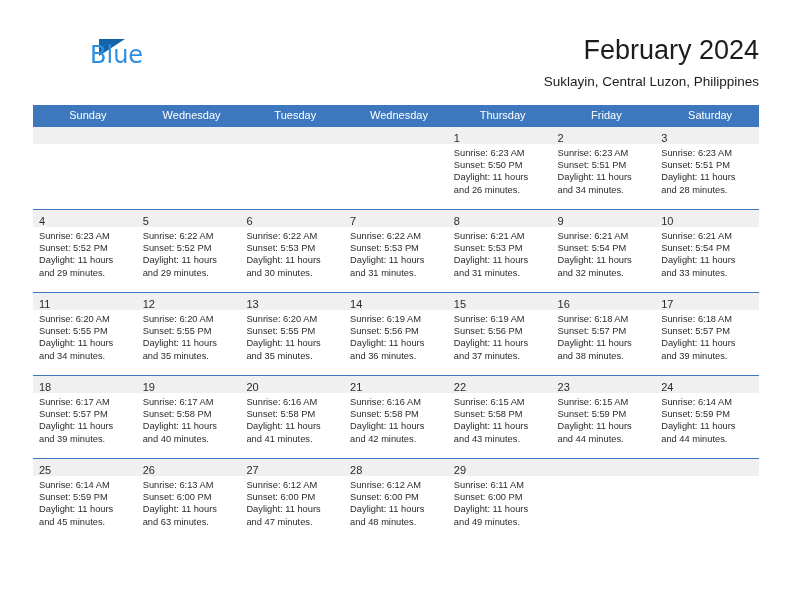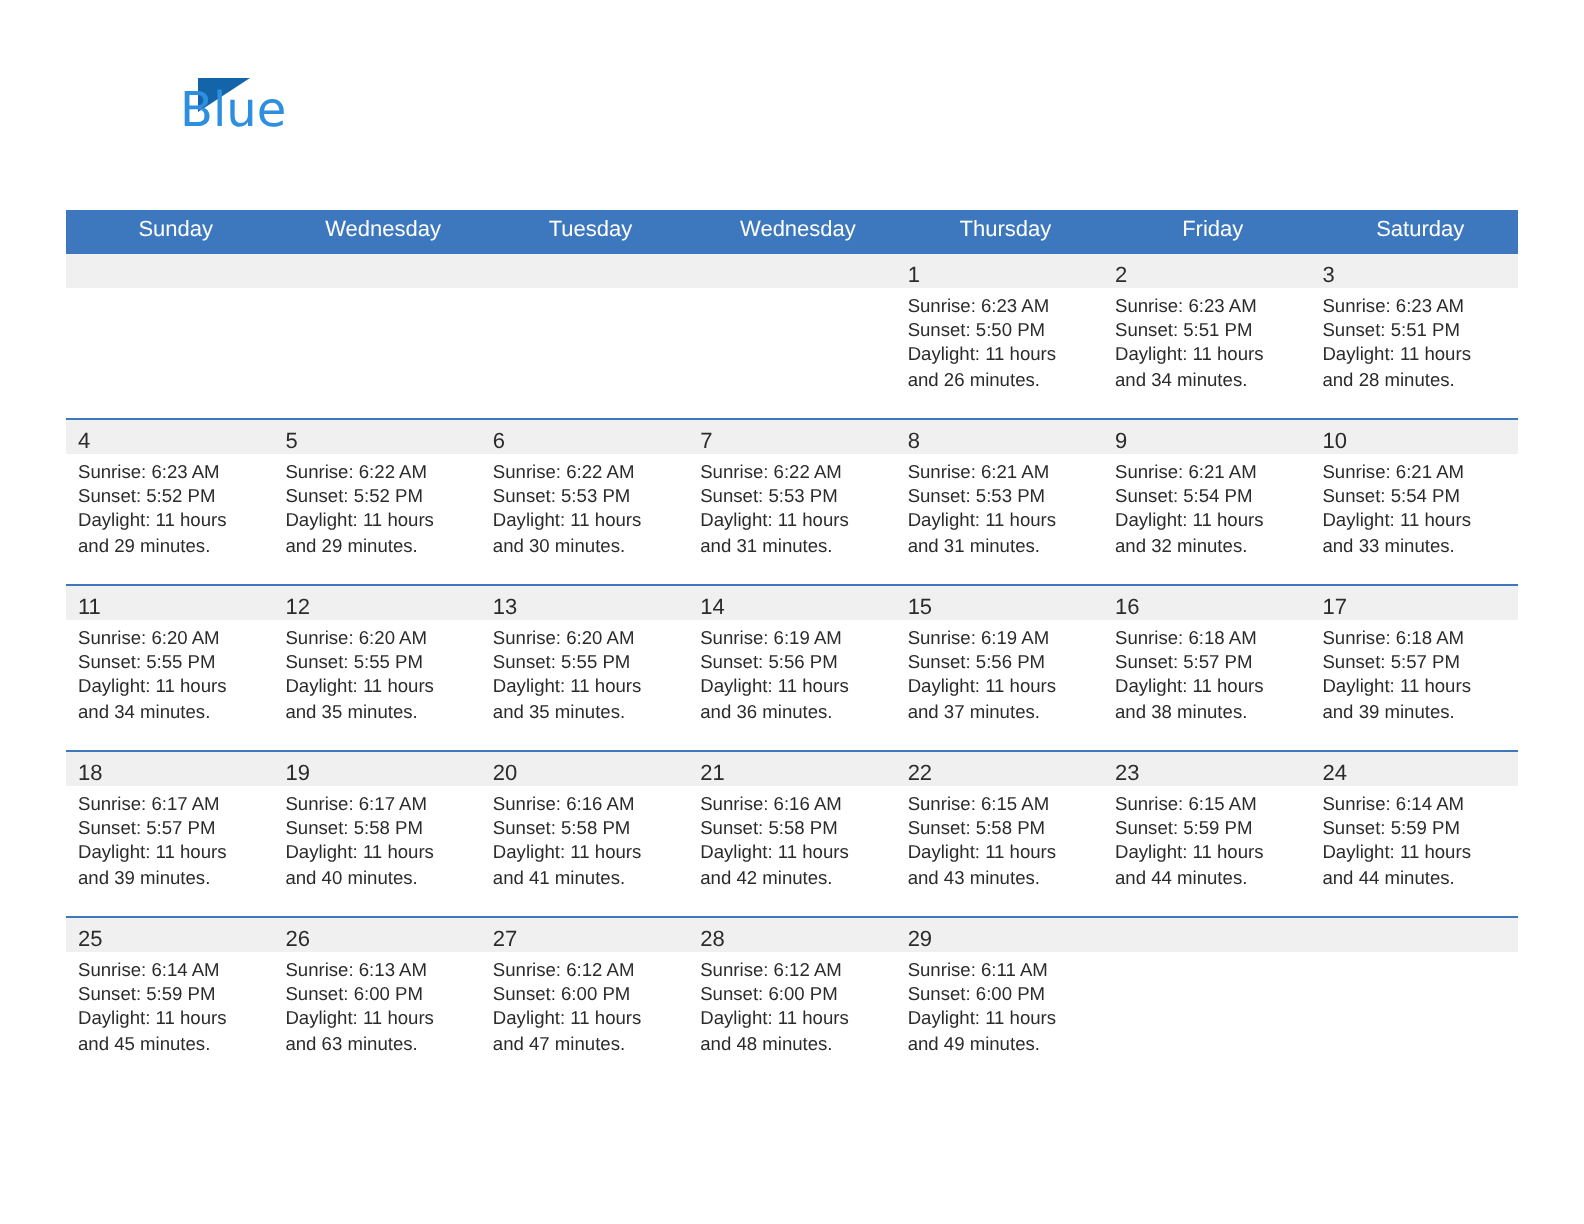--- a/index.html
+++ b/index.html
@@ -149,20 +149,24 @@
 
 <div class="page">
 
   <div class="header">
 
     <div class="brand">
       <span class="brand-triangle"></span>
       <span class="brand-blue">Blue</span>
     </div>
 
+    <div class="title-block">
+      <div class="cal-title">February 2024</div>
+      <div class="cal-subtitle">Suklayin, Central Luzon, Philippines</div>
+    </div>
 
   </div>
 
   <table class="calendar">
     <thead>
       <tr>
         <th>Sunday</th>
         <th>Wednesday</th>
         <th>Tuesday</th>
         <th>Wednesday</th>

